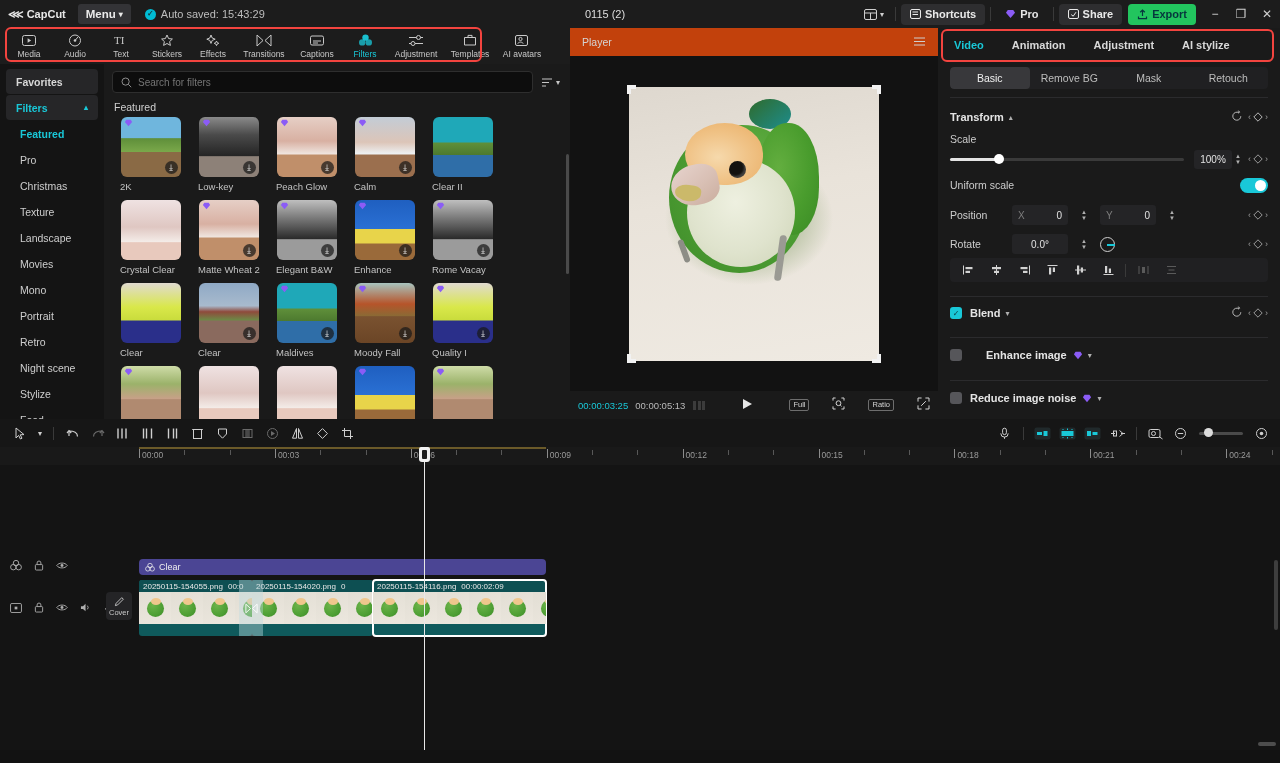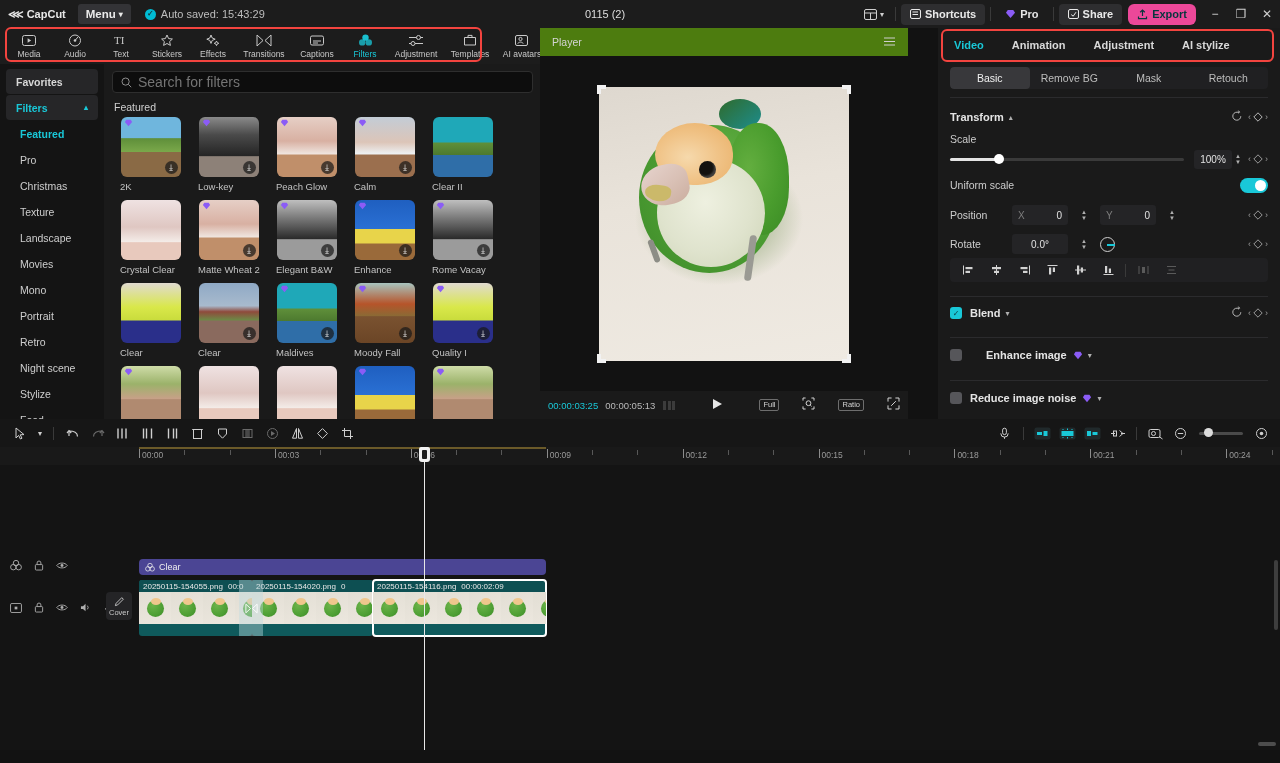--- a/index.html
+++ b/index.html
@@ -34,21 +34,21 @@
   .proj-title { position: absolute; left: 585px; top: 8px; font-size: 11px; color: #dedede; }
   .tb-right { margin-left: auto; display: flex; align-items: center; height: 28px; }
   .tb-icon-btn { display: flex; align-items: center; gap: 3px; padding: 0 6px; height: 22px; color: #cfcfcf; }
   .tb-sep { width: 1px; height: 14px; background: #3a3a3a; margin: 0 5px; }
   .pill {
     display: flex; align-items: center; gap: 4px; height: 21px; padding: 0 9px;
     border-radius: 4px; font-size: 11px; font-weight: bold; color: #e9e9e9; background: #2e2e30;
   }
   .pill.pro { background: transparent; color: #e4e4e4; }
   .pill.share { background: #2e2e30; }
-  .pill.export { background: #ec4899; color: #06363d; border-radius: 6px; }
+  .pill.export { background: #22c55e; color: #06363d; }
   .wbtn { width: 26px; height: 28px; display: flex; align-items: center; justify-content: center; color: #cfcfcf; font-size: 12px; }
 
   
   .redbox { position: absolute; border: 2px solid #f3443f; border-radius: 6px; pointer-events: none; }
 
   
   .navbar {
     position: absolute; left: 0; top: 28px; width: 570px; height: 36px;
     background: #1c1c1c; display: flex; align-items: center; padding-left: 6px;
   }
@@ -74,21 +74,21 @@
   .chev { font-size: 8px; }
 
   .filterarea { position: absolute; left: 104px; top: 0; width: 466px; height: 355px; background: #1a1a1a; }
   .searchrow { display: flex; align-items: center; padding: 7px 8px 3px 8px; gap: 6px; }
   .searchbox {
     flex: 1; height: 22px; background: #0d0d0d; border: 1px solid #2e2e2e; border-radius: 4px;
     display: flex; align-items: center; padding: 0 8px; gap: 6px;
   }
   .searchbox input {
     flex: 1; background: transparent; border: none; outline: none;
-    color: #b5b5b5; font-size: 14px; font-family: "Liberation Sans", sans-serif;
+    color: #b5b5b5; font-size: 10px; font-family: "Liberation Sans", sans-serif;
   }
   .sortbtn { display: flex; align-items: center; gap: 2px; color: #c6c6c6; font-size: 11px; padding: 0 2px; }
   .sectitle { font-size: 10.5px; color: #cfcfcf; padding: 5px 0 4px 10px; }
   .grid { display: grid; grid-template-columns: repeat(5, 77px); gap: 1px 1px; padding-left: 8px; }
   .cell { width: 77px; }
   .thumb {
     position: relative; width: 60px; height: 60px; border-radius: 6px; overflow: hidden;
     margin: 0 auto; background: #2a2a2a;
   }
   .thumb .gem {
@@ -96,21 +96,21 @@
   }
   .thumb .dl {
     position: absolute; right: 3px; bottom: 3px; width: 13px; height: 13px; border-radius: 50%;
     background: rgba(25,25,25,.72); display: flex; align-items: center; justify-content: center;
     color: #fff; font-size: 8px; z-index: 3;
   }
   .cap { font-size: 9.5px; color: #c2c2c2; text-align: left; padding: 4px 0 7px 8px; white-space: nowrap; overflow: hidden; }
   .scrollbar-v { position: absolute; right: 1px; top: 90px; width: 3px; height: 120px; border-radius: 2px; background: #4a4a4a; }
 
   
-  .player { position: absolute; left: 540px; top: 28px; width: 368px; height: 391px; background: #4d7c0f; }
+  .player { position: absolute; left: 570px; top: 28px; width: 368px; height: 391px; background: #c2410c; }
   .player-head { height: 28px; display: flex; align-items: center; justify-content: space-between; padding: 0 12px; }
   .player-head .pt { font-size: 10.5px; color: #d5d5d5; }
   .stage { position: absolute; left: 0; top: 28px; width: 368px; height: 335px; background: #121212; display:flex; align-items:center; justify-content:center; }
   .canvas-wrap { position: relative; width: 250px; height: 274px; }
   .canvas {
     position: absolute; inset: 0; overflow: hidden;
     background:
       radial-gradient(ellipse 120px 95px at 48% 48%, #cfd8bd 0%, #b9c3a4 38%, rgba(185,195,164,0) 70%),
       linear-gradient(170deg, #ded8cf 0%, #e9e3da 40%, #efeae2 100%);
   }

